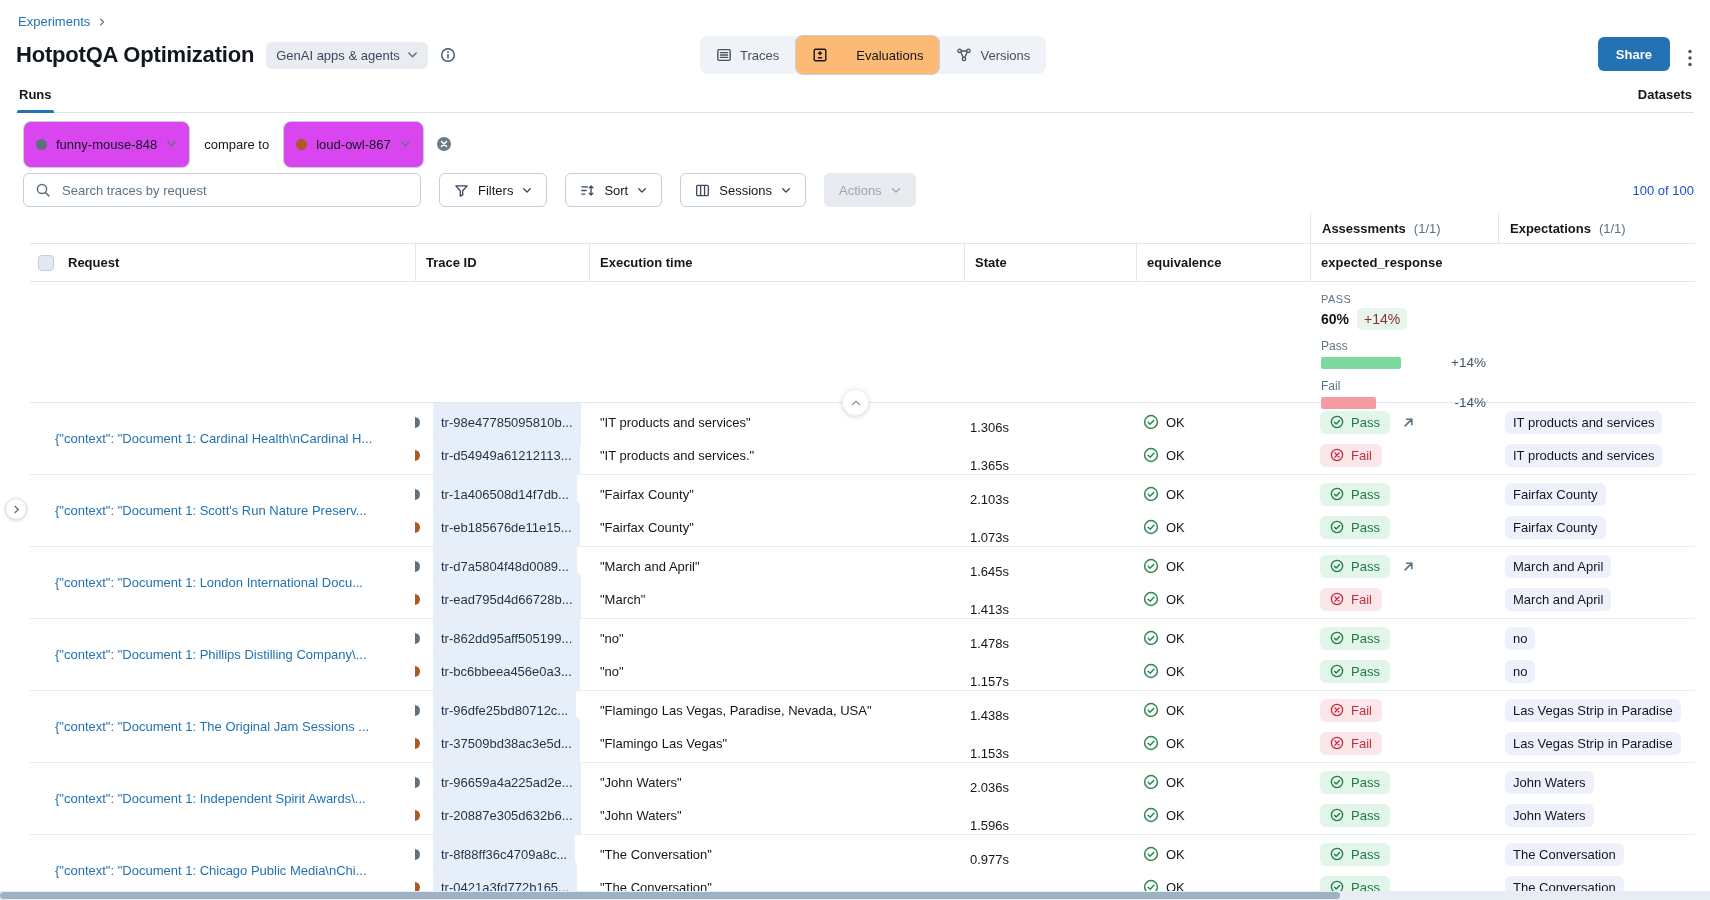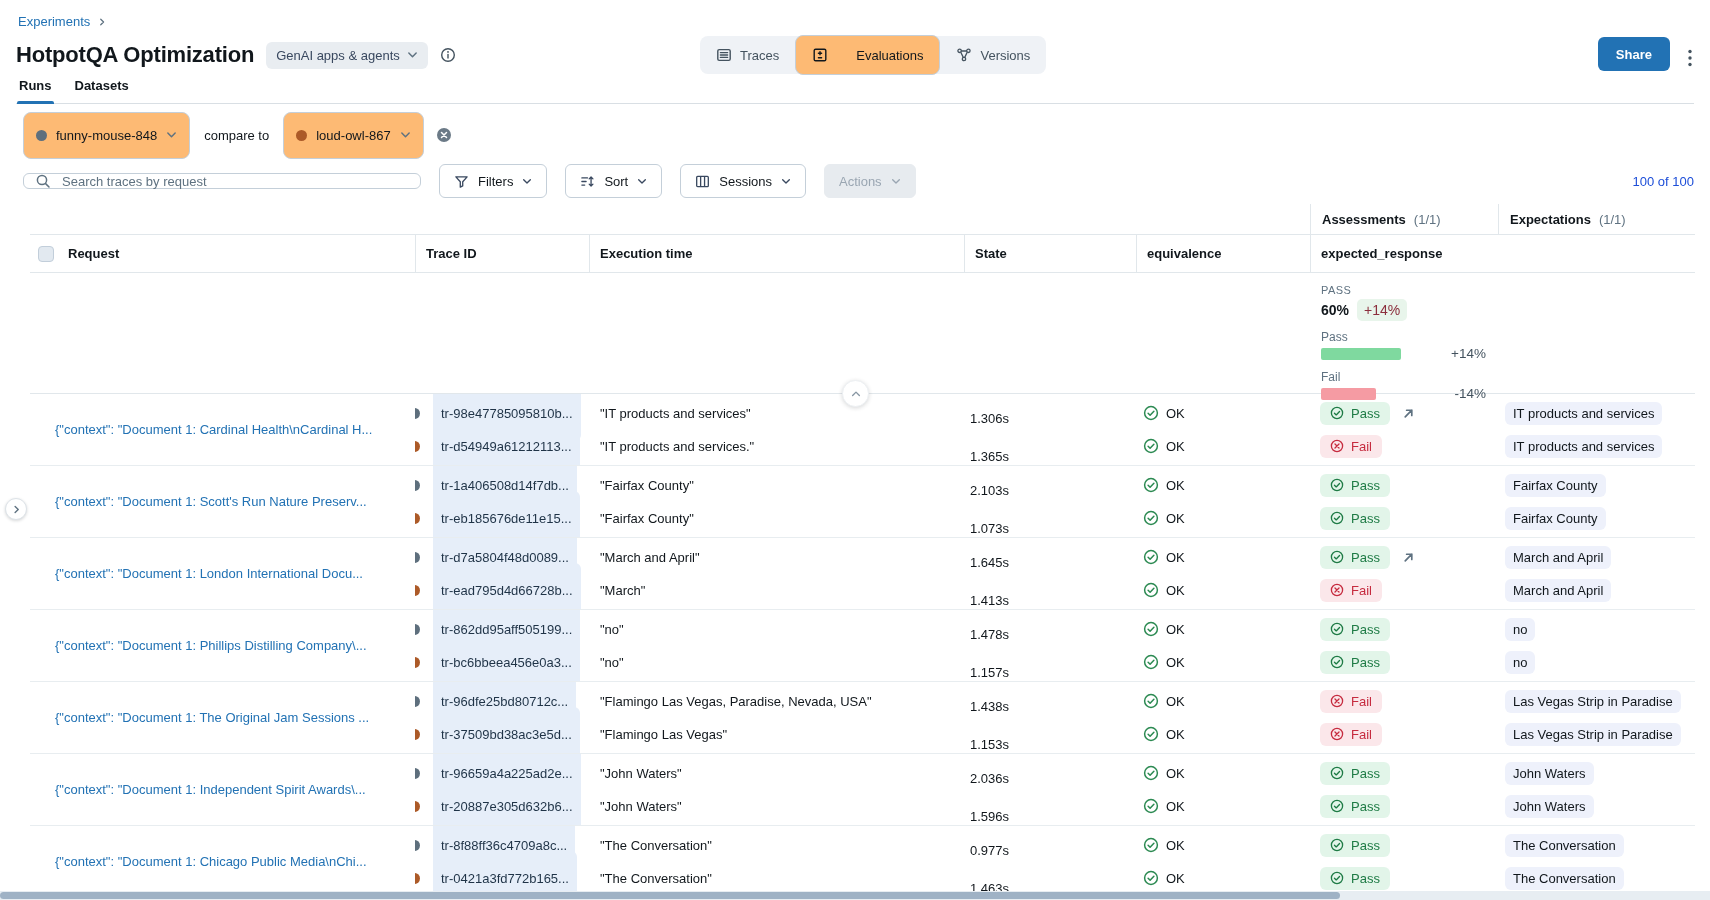--- a/index.html
+++ b/index.html
@@ -29,37 +29,37 @@
     border-radius:8px; cursor:pointer; }
   .seg-item.active { background:#fdba74; border:1px solid #C4CFD9; color:#11171C; margin:-1px 0;gap:28px; }
   .seg-item .ico { color:#44535F; }
   .seg-item.active .ico { color:#11171C; }
 
   .hdr-right { position:absolute; right:16px; top:37px; display:flex; align-items:flex-end; gap:16px; }
   .share-btn { background:#2272B4; color:#fff; border:none; border-radius:6px; height:34px;
     padding:0 18px; font-family:inherit; font-size:13px; font-weight:bold; cursor:pointer; }
   .kebab { color:#44535F; cursor:pointer; padding:4px 2px; }
 
-  .tabs { display:flex; gap:19px; margin-top:2px; border-bottom:1px solid #D9DFE4; padding-left:1px; }
+  .tabs { display:flex; gap:19px; margin-top:11px; border-bottom:1px solid #D9DFE4; padding-left:1px;justify-content:space-between; }
   .tab { padding:4px 2px 10px; font-weight:bold; position:relative; cursor:pointer; color:#11171C; }
   .tab.active::after { content:""; position:absolute; left:0; right:0; bottom:-1px; height:3px;
     background:#2272B4; border-radius:2px 2px 0 0; }
 
   
   .main { padding:10px 15px 0 23px; }
   .compare-row { display:flex; align-items:center; gap:14px; height:42px; }
   .run-select { display:flex; align-items:center; gap:9px; border:1px solid #C4CFD9;
-    border-radius:8px; height:47px; padding:0 12px; cursor:pointer; background:#fdba74; }
+    border-radius:8px; height:47px; padding:0 12px; cursor:pointer; background:#d946ef; }
   .dot { width:11px; height:11px; border-radius:50%; flex:none; }
   .dot.a { background:#5E6F7D; } .dot.b { background:#AC5A28; }
   .chev { color:#5F7281; }
   .clear-btn { cursor:pointer; margin-left:-2px; display:flex; }
 
   .toolbar { display:flex; align-items:center; gap:18px; margin-top:8px; }
-  .search { width:398px; height:16px; border:1px solid #C4CFD9; border-radius:6px;
+  .search { width:398px; height:34px; border:1px solid #C4CFD9; border-radius:6px;
     display:flex; align-items:center; padding:0 11px; gap:9px; color:#5F7281; }
   .search input { border:none; outline:none; flex:1; font:inherit; color:#11171C; background:transparent; }
   .search input::placeholder { color:#5F7281; }
   .tbtn { height:34px; border:1px solid #C4CFD9; background:#fff; border-radius:6px;
     display:flex; align-items:center; gap:9px; padding:0 14px; font-family:inherit; font-size:13px;
     color:#11171C; cursor:pointer; }
   .tbtn .ico { color:#39485F; }
   .tbtn.disabled { background:#E7EBEF; border-color:#E7EBEF; color:#9AA6B2; cursor:default; }
   .tbtn.disabled .ico { color:#9AA6B2; }
   .count { margin-left:auto; color:#1d4ed8; padding-right:1px; }

